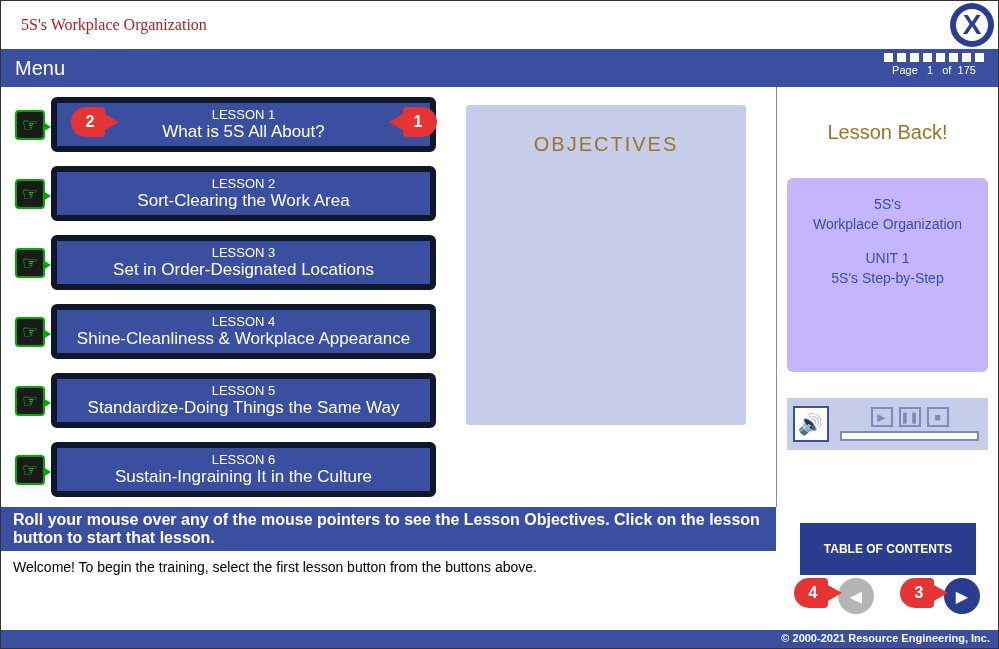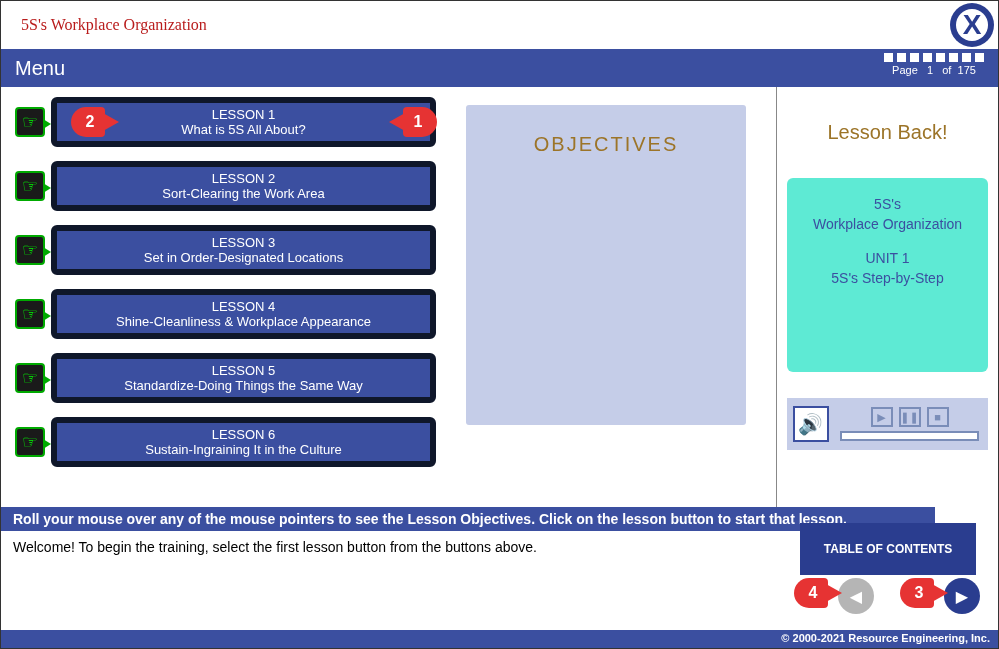--- a/index.html
+++ b/index.html
@@ -132,21 +132,21 @@
   border-radius: 6px;
   text-align: center;
   padding: 4px 8px;
   cursor: pointer;
   min-height: 38px;
   display: flex;
   flex-direction: column;
   justify-content: center;
 }
 .lesson-title { font-size: 13px; }
-.lesson-sub { font-size: 13px; }
+.lesson-sub { font-size: 17px; }
 .objectives-panel {
   width: 280px;
   height: 320px;
   background: #c5cde8;
   margin-top: 8px;
   margin-left: 20px;
   border-radius: 3px;
 }
 .objectives-title {
   text-align: center;
@@ -161,21 +161,21 @@
   padding: 10px 10px 0;
   position: relative;
 }
 .welcome {
   color: #9c7428;
   font-size: 20px;
   text-align: center;
   padding: 24px 0 34px;
 }
 .info-box {
-  background: #5eead4;
+  background: #c4b5fd;
   border-radius: 6px;
   padding: 18px 6px;
   text-align: center;
   color: #3b4fa0;
   font-size: 14px;
   height: 194px;
 }
 .info-box div { margin-bottom: 4px; }
 .media-box {
   background: #c5cde8;
@@ -219,24 +219,24 @@
 .progress {
   height: 10px;
   background: #fff;
   border: 2px solid #7a8db8;
   width: 96%;
   margin: 0 auto;
 }
 .instruction-bar {
   background: #3b4fa0;
   color: #fff;
-  font-size: 14px;
+  font-size: 16px;
   font-weight: bold;
   padding: 4px 12px;
-  width: 934px;
+  width: 775px;
 }
 .welcome-text {
   font-size: 14px;
   padding: 8px 12px;
   width: 760px;
 }
 .toc-btn {
   position: absolute;
   right: 22px;
   top: 522px;

